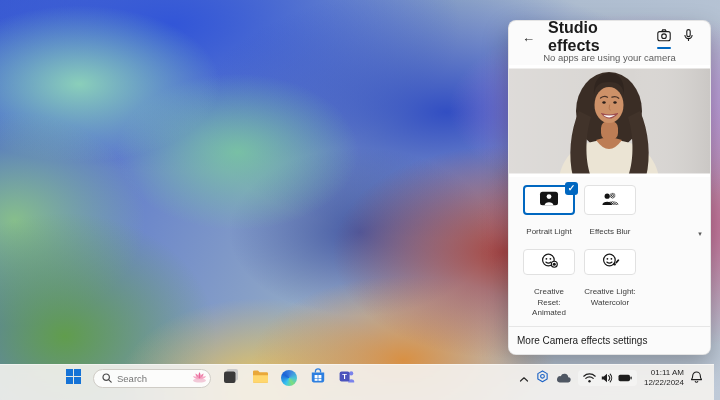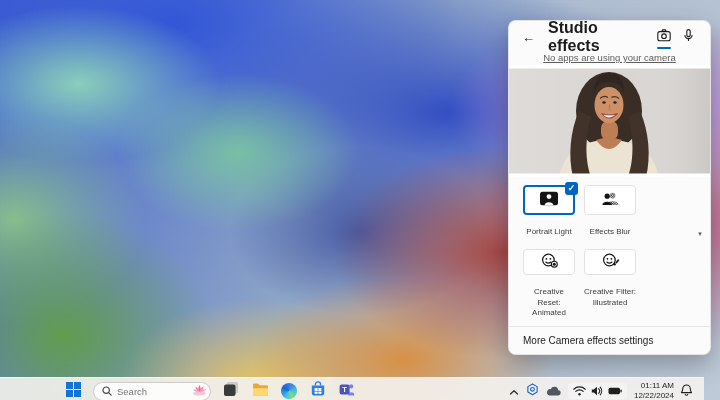--- a/index.html
+++ b/index.html
@@ -30,21 +30,21 @@
     background:#fbfbfb; border-radius:8px; border:1px solid rgba(0,0,0,.09);
     box-shadow:0 10px 26px rgba(0,0,0,.28); overflow:hidden; }
   .panel-header { position:absolute; left:0; top:0; right:0; height:32px;
     display:flex; align-items:center; padding:0 10px 0 13px; }
   .back-btn { font-size:13px; color:#1b1b1b; cursor:default; line-height:1; }
   .panel-title { font-size:16px; font-weight:700; color:#1b1b1b; margin-left:13px; flex:1; }
   .tab-ic { position:relative; width:24px; height:26px; display:flex; align-items:center; justify-content:center; }
   .tab-ic.active::after { content:""; position:absolute; left:5px; right:5px; bottom:1px; height:2.5px;
     border-radius:2px; background:var(--accent,#0067c0); }
   .cam-status { position:absolute; top:31px; left:0; right:0; text-align:center;
-    font-size:9.5px; color:#5d5d5d;text-decoration:underline; }
+    font-size:9.5px; color:#5d5d5d; }
   .preview { position:absolute; left:0; top:44px; width:203px; height:112px; background:#fff; }
   .preview svg { display:block; }
 
   .effects { position:absolute; left:0; top:156px; right:0; height:151px; padding:8px 14px 0; }
   .tile-row { display:flex; gap:9px; }
   .tile-row + .tile-row { margin-top:12px; }
   .tile-wrap { width:52px; }
   .tile { position:relative; height:30px; background:#fff; border:1px solid #e1e1e1; border-radius:4px;
     display:flex; align-items:center; justify-content:center; }
   .tile-row.short .tile { height:26px; }
@@ -53,25 +53,25 @@
     border-radius:3px; color:#fff; font-size:9px; line-height:13px; text-align:center; font-weight:700; }
   .tile-label { margin-top:12px; font-size:8px; line-height:1.3; color:#3c3c3c; text-align:center; }
   .scroll-ind { position:absolute; right:6px; top:47px; width:8px; text-align:center; color:#5a5a5a; }
   .scroll-ind .dot { width:2px; height:2px; border-radius:50%; background:#5a5a5a; margin:4px auto 0; }
   .scroll-ind .chev { font-size:7px; line-height:1; margin-top:6px; }
   .actions-row { margin-top:13px; display:flex; align-items:center; justify-content:space-between; }
   .reset-btn { background:#fff; border:1px solid #d4d4d4; border-bottom-color:#c4c4c4; border-radius:4px;
     padding:4px 13px; font-size:10.5px; color:#1b1b1b; font-family:inherit; }
   .sel-count { font-size:9.5px; color:#464646; }
   .panel-footer { position:absolute; left:0; right:0; bottom:0; height:28px; border-top:1px solid #e6e6e6;
-    display:flex; align-items:center; padding:0 14px; background:#fbfbfb; }
+    display:flex; align-items:center; padding:0 8px; background:#fbfbfb; }
   .footer-link { font-size:10px; color:#1b1b1b; }
 
   
-  .taskbar { position:absolute; left:0; right:16px; bottom:0; height:23px;
+  .taskbar { position:absolute; left:0; right:6px; bottom:0; height:36px;
     background:rgba(244,242,238,.9); backdrop-filter:blur(8px);
     border-top:1px solid rgba(255,255,255,.45);text-decoration:underline; }
   .tb-main { position:absolute; left:64px; top:0; height:26px; display:flex; align-items:center; gap:11px; }
   .tb-ic { width:18px; height:18px; display:flex; align-items:center; justify-content:center; border-radius:4px; }
   .search-pill { display:flex; align-items:center; width:118px; height:19px; border-radius:10px;
     background:rgba(255,255,255,.85); border:1px solid #cfccc6; padding:0 3px 0 8px; gap:5px; }
   .search-pill input { flex:1; min-width:0; border:none; outline:none; background:transparent;
     font-size:9.5px; color:#444; font-family:inherit; }
   .edge-ic { width:16px; height:16px; border-radius:50%;
     background:conic-gradient(from 210deg, #38c3ef, #1b63d6 95deg, #3f86e0 170deg, #49c3d8 240deg, #7ede7c 300deg, #38c3ef); }
@@ -207,21 +207,21 @@
                   <circle cx="6.4" cy="6.8" r="0.9" fill="#141414"></circle>
                   <circle cx="10.4" cy="6.8" r="0.9" fill="#141414"></circle>
                   <path d="M5.8,10 q2.6,2.4 5.2,0" stroke="#141414" stroke-width="1.1" fill="none" stroke-linecap="round"></path>
                   <g transform="rotate(40 14.5 11.5)">
                     <rect x="13.7" y="6.4" width="1.7" height="4.6" rx="0.5" fill="#141414"></rect>
                     <path d="M13.5,11.2 q-1.1,1.1 -0.4,2.8 q1.8,0.4 2.6,-1.1 q0.3,-1.7 -2.2,-1.7 z" fill="#141414"></path>
                   </g>
                 </svg>
             </span>
           </div>
-          <div class="tile-label">Creative Filter: Illustrated</div>
+          <div class="tile-label">Creative Light: Watercolor</div>
         </div>
       </div>
 
       <div class="scroll-ind">
         <span class="dot"></span>
         <span class="dot"></span>
         <div class="chev">▾</div>
       </div>
 
       <div class="actions-row">

